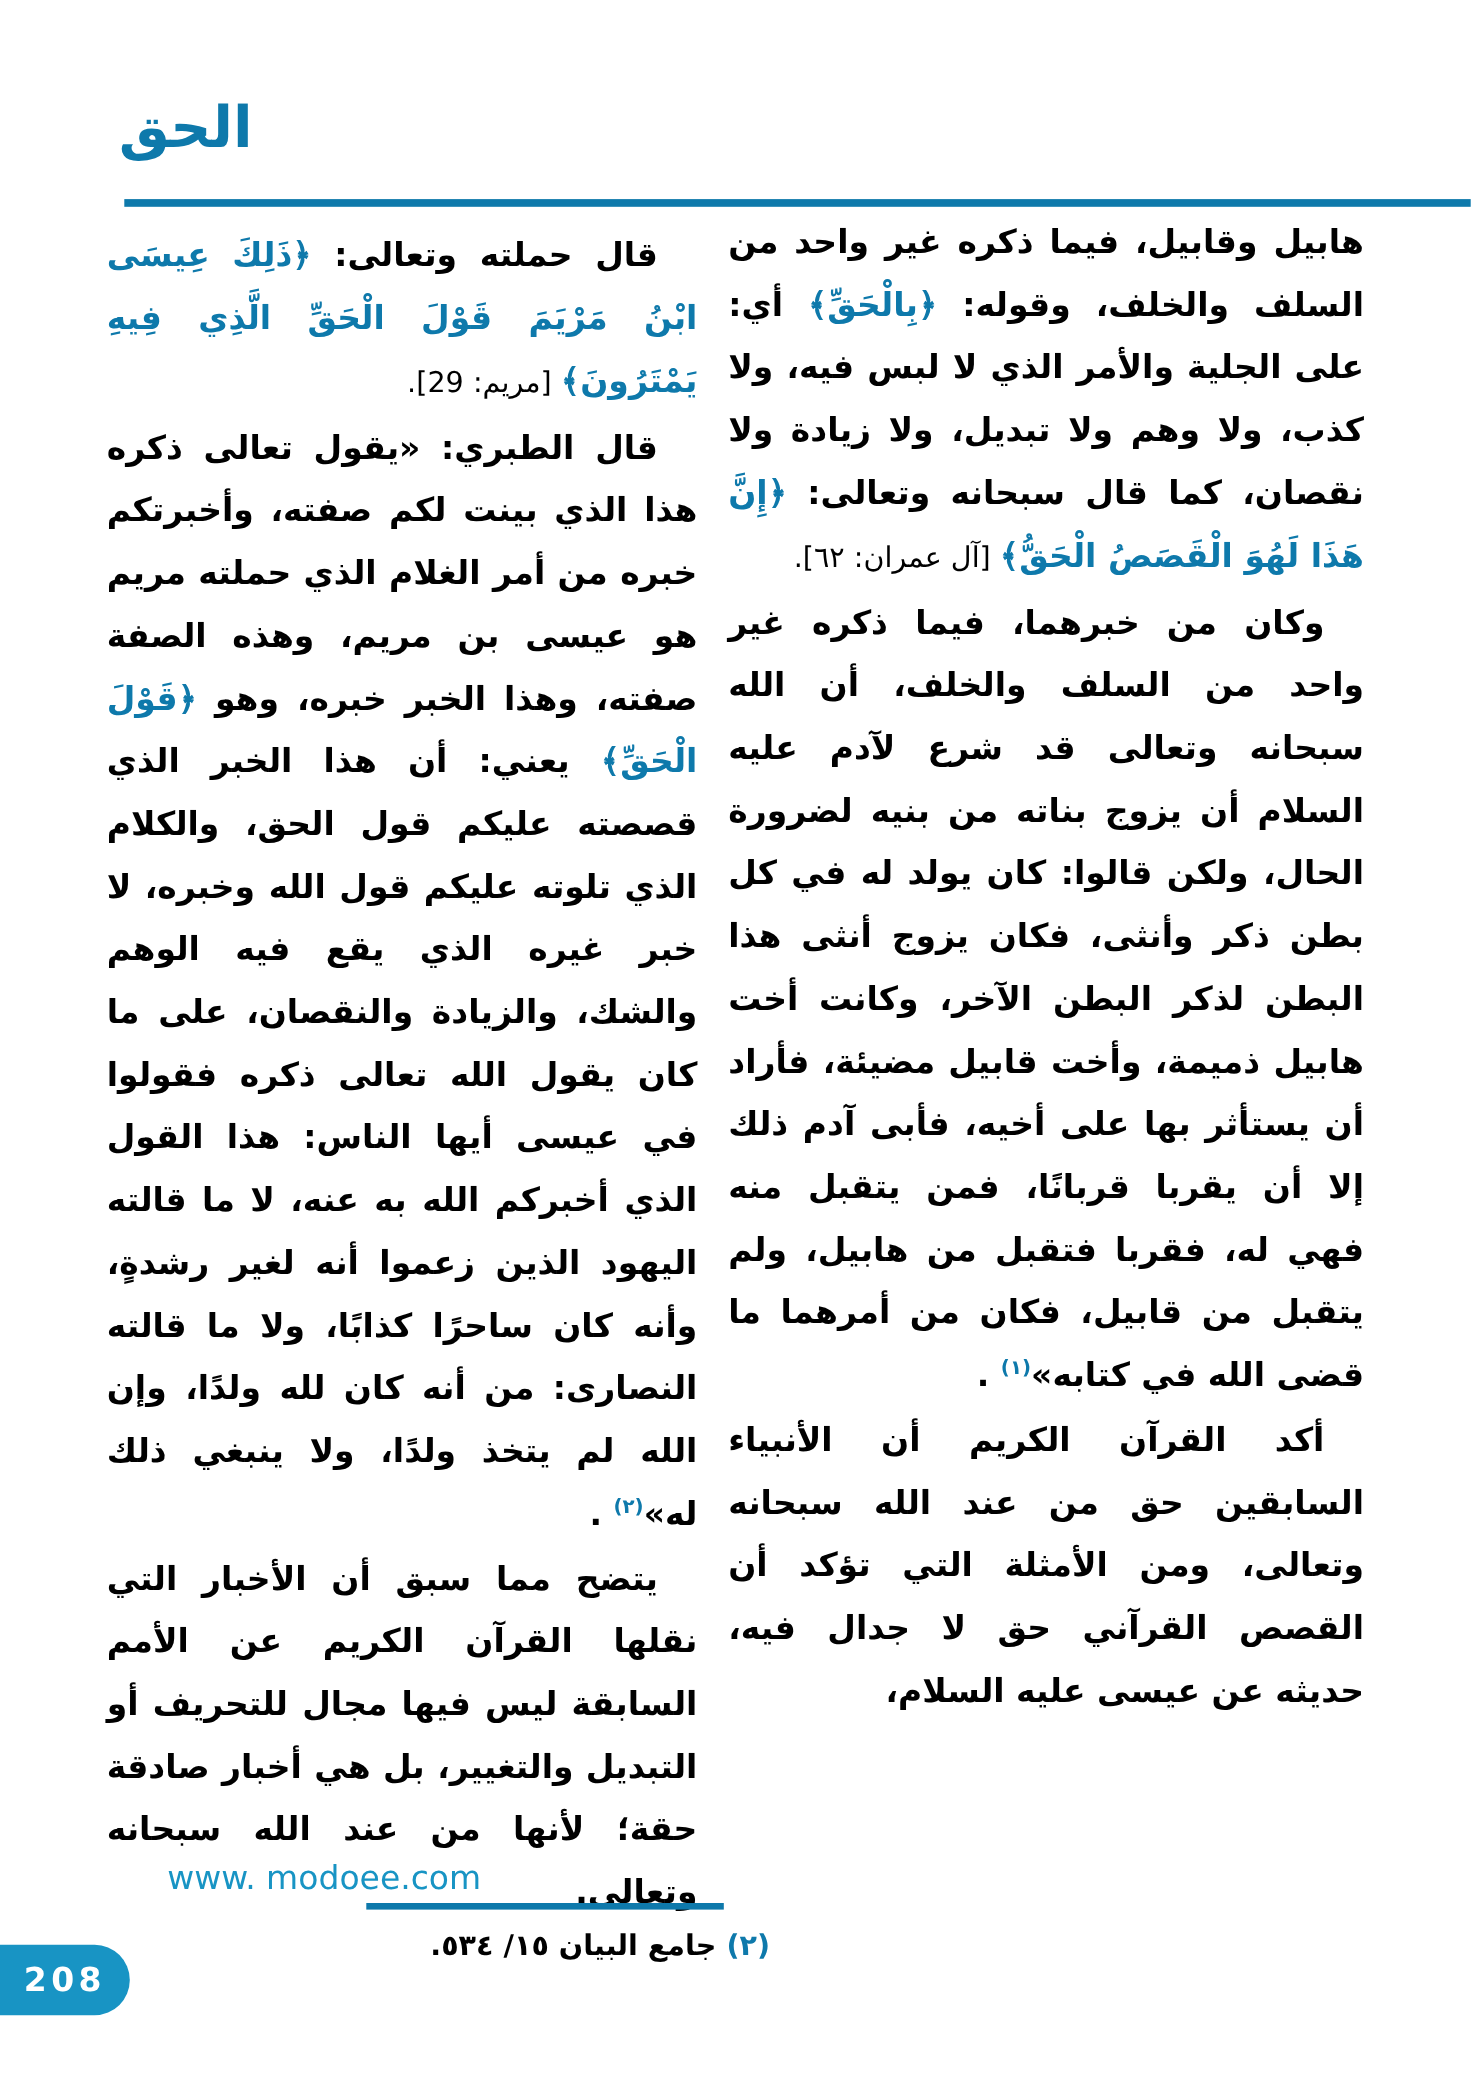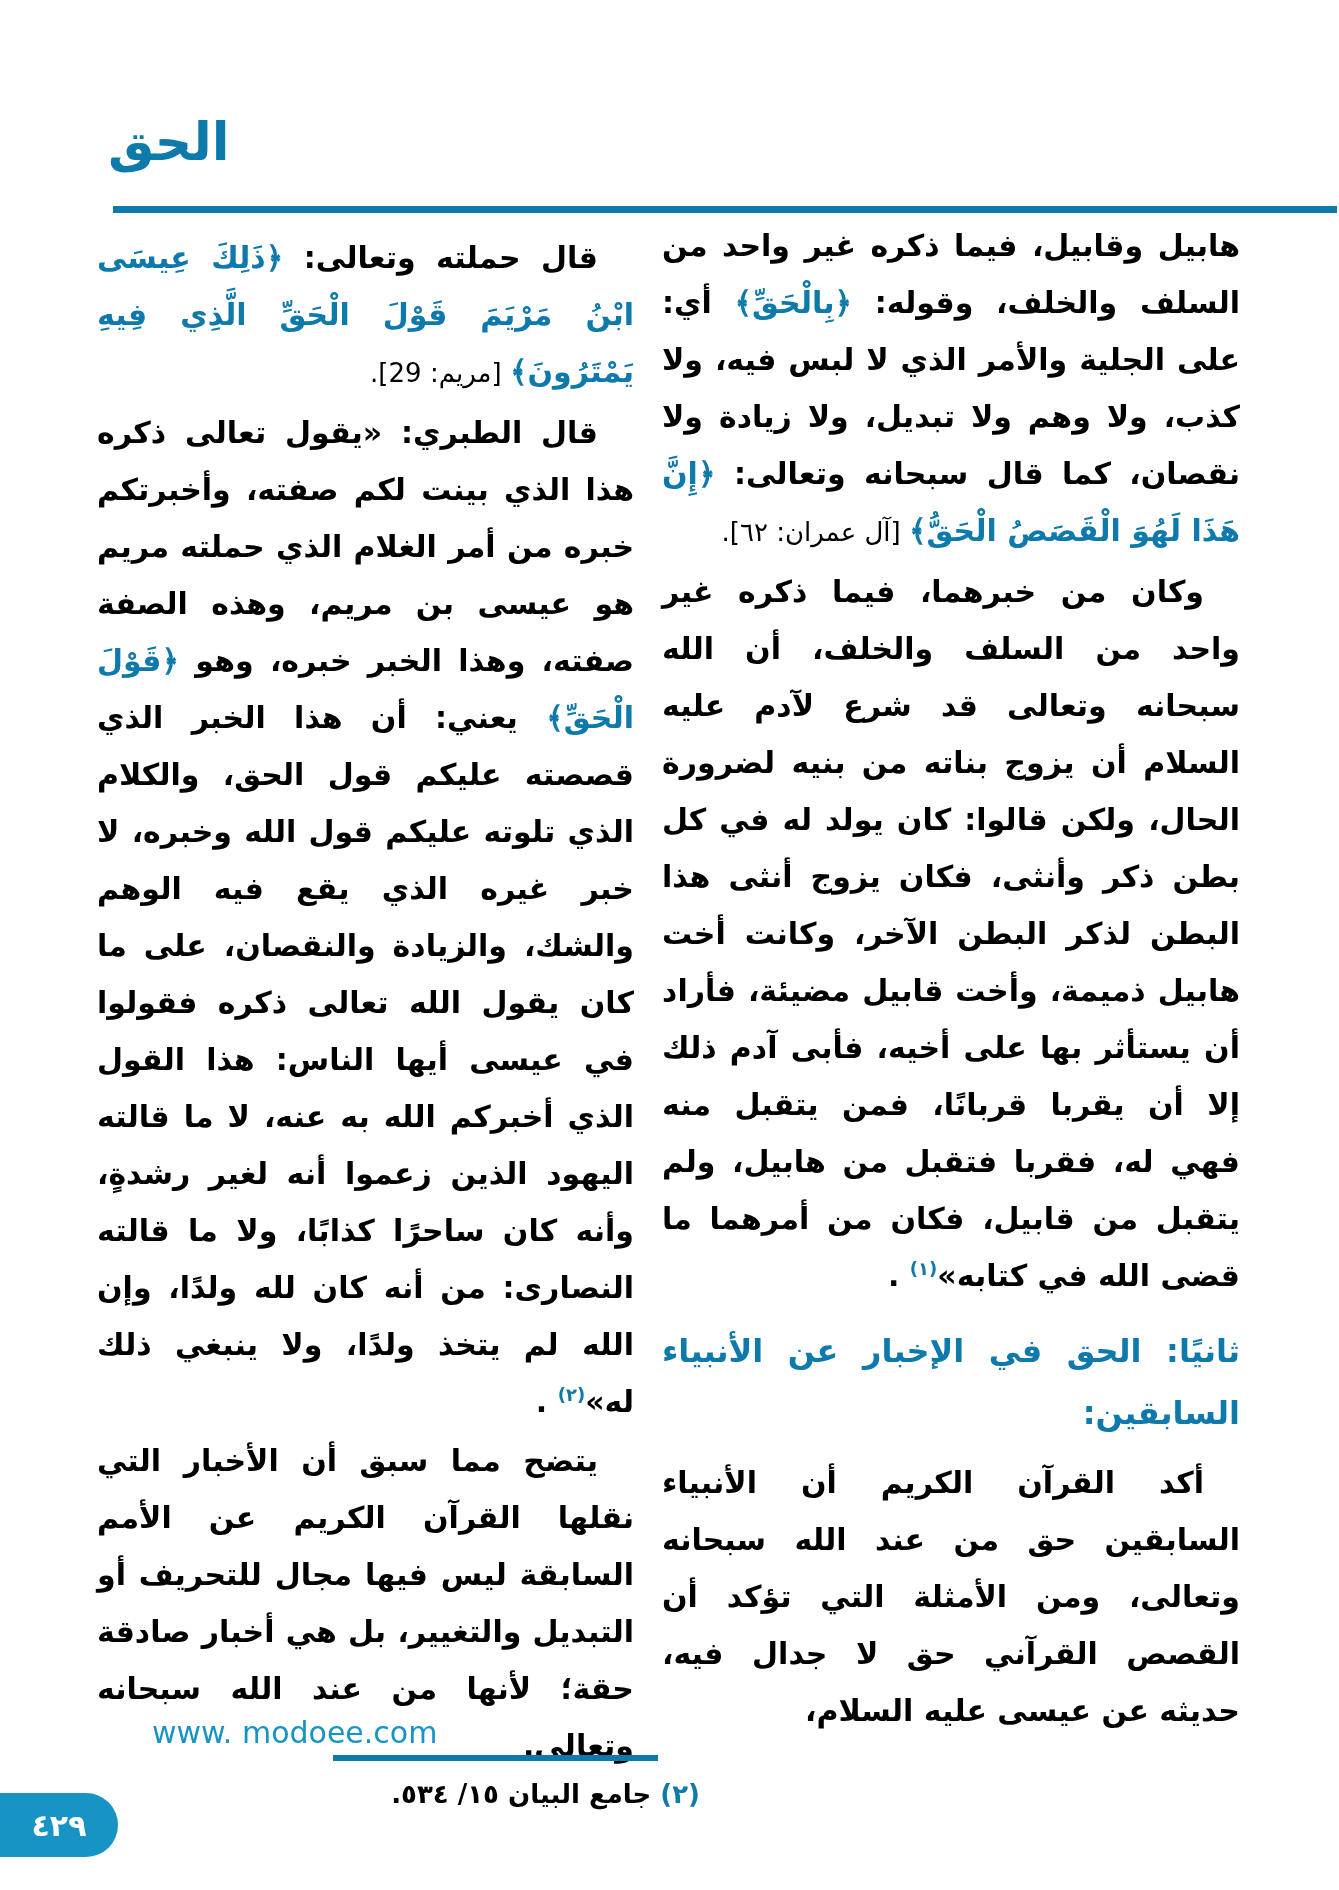--- a/index.html
+++ b/index.html
@@ -8,21 +8,21 @@
     --ink:#000000;
   }
   *{box-sizing:border-box;}
   html,body{margin:0;padding:0;}
   body{
     width:1339px;height:1890px;background:#ffffff;
     font-family:"DejaVu Sans","Liberation Sans",sans-serif;
     color:var(--ink);
     position:relative;overflow:hidden;
   }
-  .page{position:absolute;inset:0;margin-top:25px;}
+  .page{position:absolute;inset:0;}
   .chapter-title{
     position:absolute;left:108px;top:76px;
     font-size:52px;font-weight:bold;color:var(--accent);
     line-height:1.6;
   }
   .header-rule{
     position:absolute;left:113px;top:181px;width:1224px;height:7px;
     background:var(--accent);
   }
   .content{
@@ -73,34 +73,33 @@
 
 <div class="page">
 
   <div class="chapter-title">الحق</div>
   <div class="header-rule"></div>
 
   <div class="content">
     <div class="col col-right" id="col-right">
         <p class="paragraph"><span class="seg-text">هابيل وقابيل، فيما ذكره غير واحد من السلف والخلف، وقوله: </span><span class="seg-quran">﴿بِالْحَقِّ﴾</span><span class="seg-text"> أي: على الجلية والأمر الذي لا لبس فيه، ولا كذب، ولا وهم ولا تبديل، ولا زيادة ولا نقصان، كما قال سبحانه وتعالى: </span><span class="seg-quran">﴿إِنَّ هَذَا لَهُوَ الْقَصَصُ الْحَقُّ﴾</span><span class="seg-ref"> [آل عمران: ٦٢].</span></p>
         <p class="paragraph indent"><span class="seg-text">وكان من خبرهما، فيما ذكره غير واحد من السلف والخلف، أن الله سبحانه وتعالى قد شرع لآدم عليه السلام أن يزوج بناته من بنيه لضرورة الحال، ولكن قالوا: كان يولد له في كل بطن ذكر وأنثى، فكان يزوج أنثى هذا البطن لذكر البطن الآخر، وكانت أخت هابيل ذميمة، وأخت قابيل مضيئة، فأراد أن يستأثر بها على أخيه، فأبى آدم ذلك إلا أن يقربا قربانًا، فمن يتقبل منه فهي له، فقربا فتقبل من هابيل، ولم يتقبل من قابيل، فكان من أمرهما ما قضى الله في كتابه»</span><sup class="seg-fn">(١)</sup><span class="seg-text"> .</span></p>
-        <h2 class="heading"><span class="seg-text">ثانيًا: الحق في الإخبار عن الأنبياء السابقين:</span></h2>
         <p class="paragraph indent"><span class="seg-text">أكد القرآن الكريم أن الأنبياء السابقين حق من عند الله سبحانه وتعالى، ومن الأمثلة التي تؤكد أن القصص القرآني حق لا جدال فيه، حديثه عن عيسى عليه السلام،</span></p>
       </div>
     <div class="col col-left" id="col-left">
         <p class="paragraph indent"><span class="seg-text">قال حملته وتعالى: </span><span class="seg-quran">﴿ذَلِكَ عِيسَى ابْنُ مَرْيَمَ قَوْلَ الْحَقِّ الَّذِي فِيهِ يَمْتَرُونَ﴾</span><span class="seg-ref"> [مريم: 29].</span></p>
         <p class="paragraph indent"><span class="seg-text">قال الطبري: «يقول تعالى ذكره هذا الذي بينت لكم صفته، وأخبرتكم خبره من أمر الغلام الذي حملته مريم هو عيسى بن مريم، وهذه الصفة صفته، وهذا الخبر خبره، وهو </span><span class="seg-quran">﴿قَوْلَ الْحَقِّ﴾</span><span class="seg-text"> يعني: أن هذا الخبر الذي قصصته عليكم قول الحق، والكلام الذي تلوته عليكم قول الله وخبره، لا خبر غيره الذي يقع فيه الوهم والشك، والزيادة والنقصان، على ما كان يقول الله تعالى ذكره فقولوا في عيسى أيها الناس: هذا القول الذي أخبركم الله به عنه، لا ما قالته اليهود الذين زعموا أنه لغير رشدةٍ، وأنه كان ساحرًا كذابًا، ولا ما قالته النصارى: من أنه كان لله ولدًا، وإن الله لم يتخذ ولدًا، ولا ينبغي ذلك له»</span><sup class="seg-fn">(٢)</sup><span class="seg-text"> .</span></p>
         <p class="paragraph indent"><span class="seg-text">يتضح مما سبق أن الأخبار التي نقلها القرآن الكريم عن الأمم السابقة ليس فيها مجال للتحريف أو التبديل والتغيير، بل هي أخبار صادقة حقة؛ لأنها من عند الله سبحانه وتعالى.</span></p>
       </div>
   </div>
 
 
   <div class="footnote fn-2">
     <div class="fn-rule"></div>
     <div><span class="fn-num">(٢)</span><span> جامع البيان ١٥/ ٥٣٤.</span></div>
   </div>
 
   <div class="page-number-tab">
-    <span>٤٢٩</span>
+    <span>208</span>
   </div>
   <a class="website" href="#">www. modoee.com</a>
 
 </div>
 
 </body></html>

